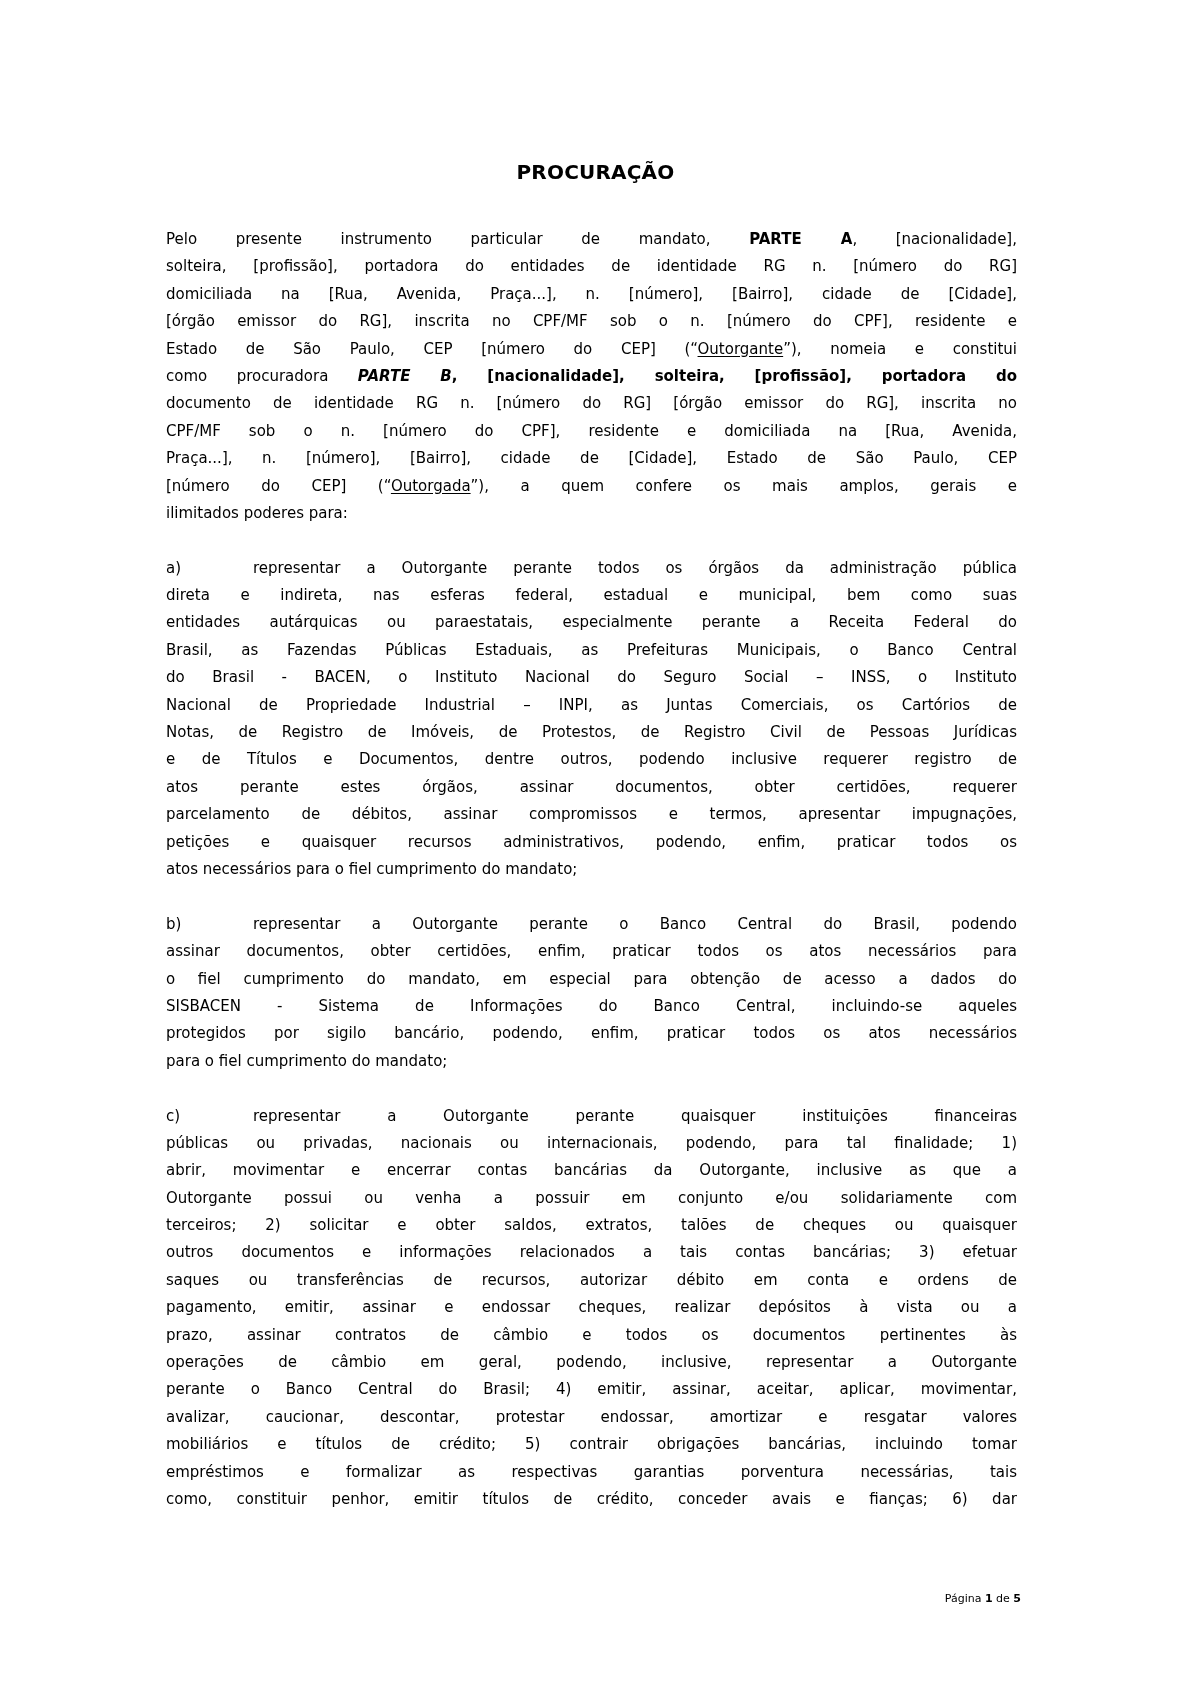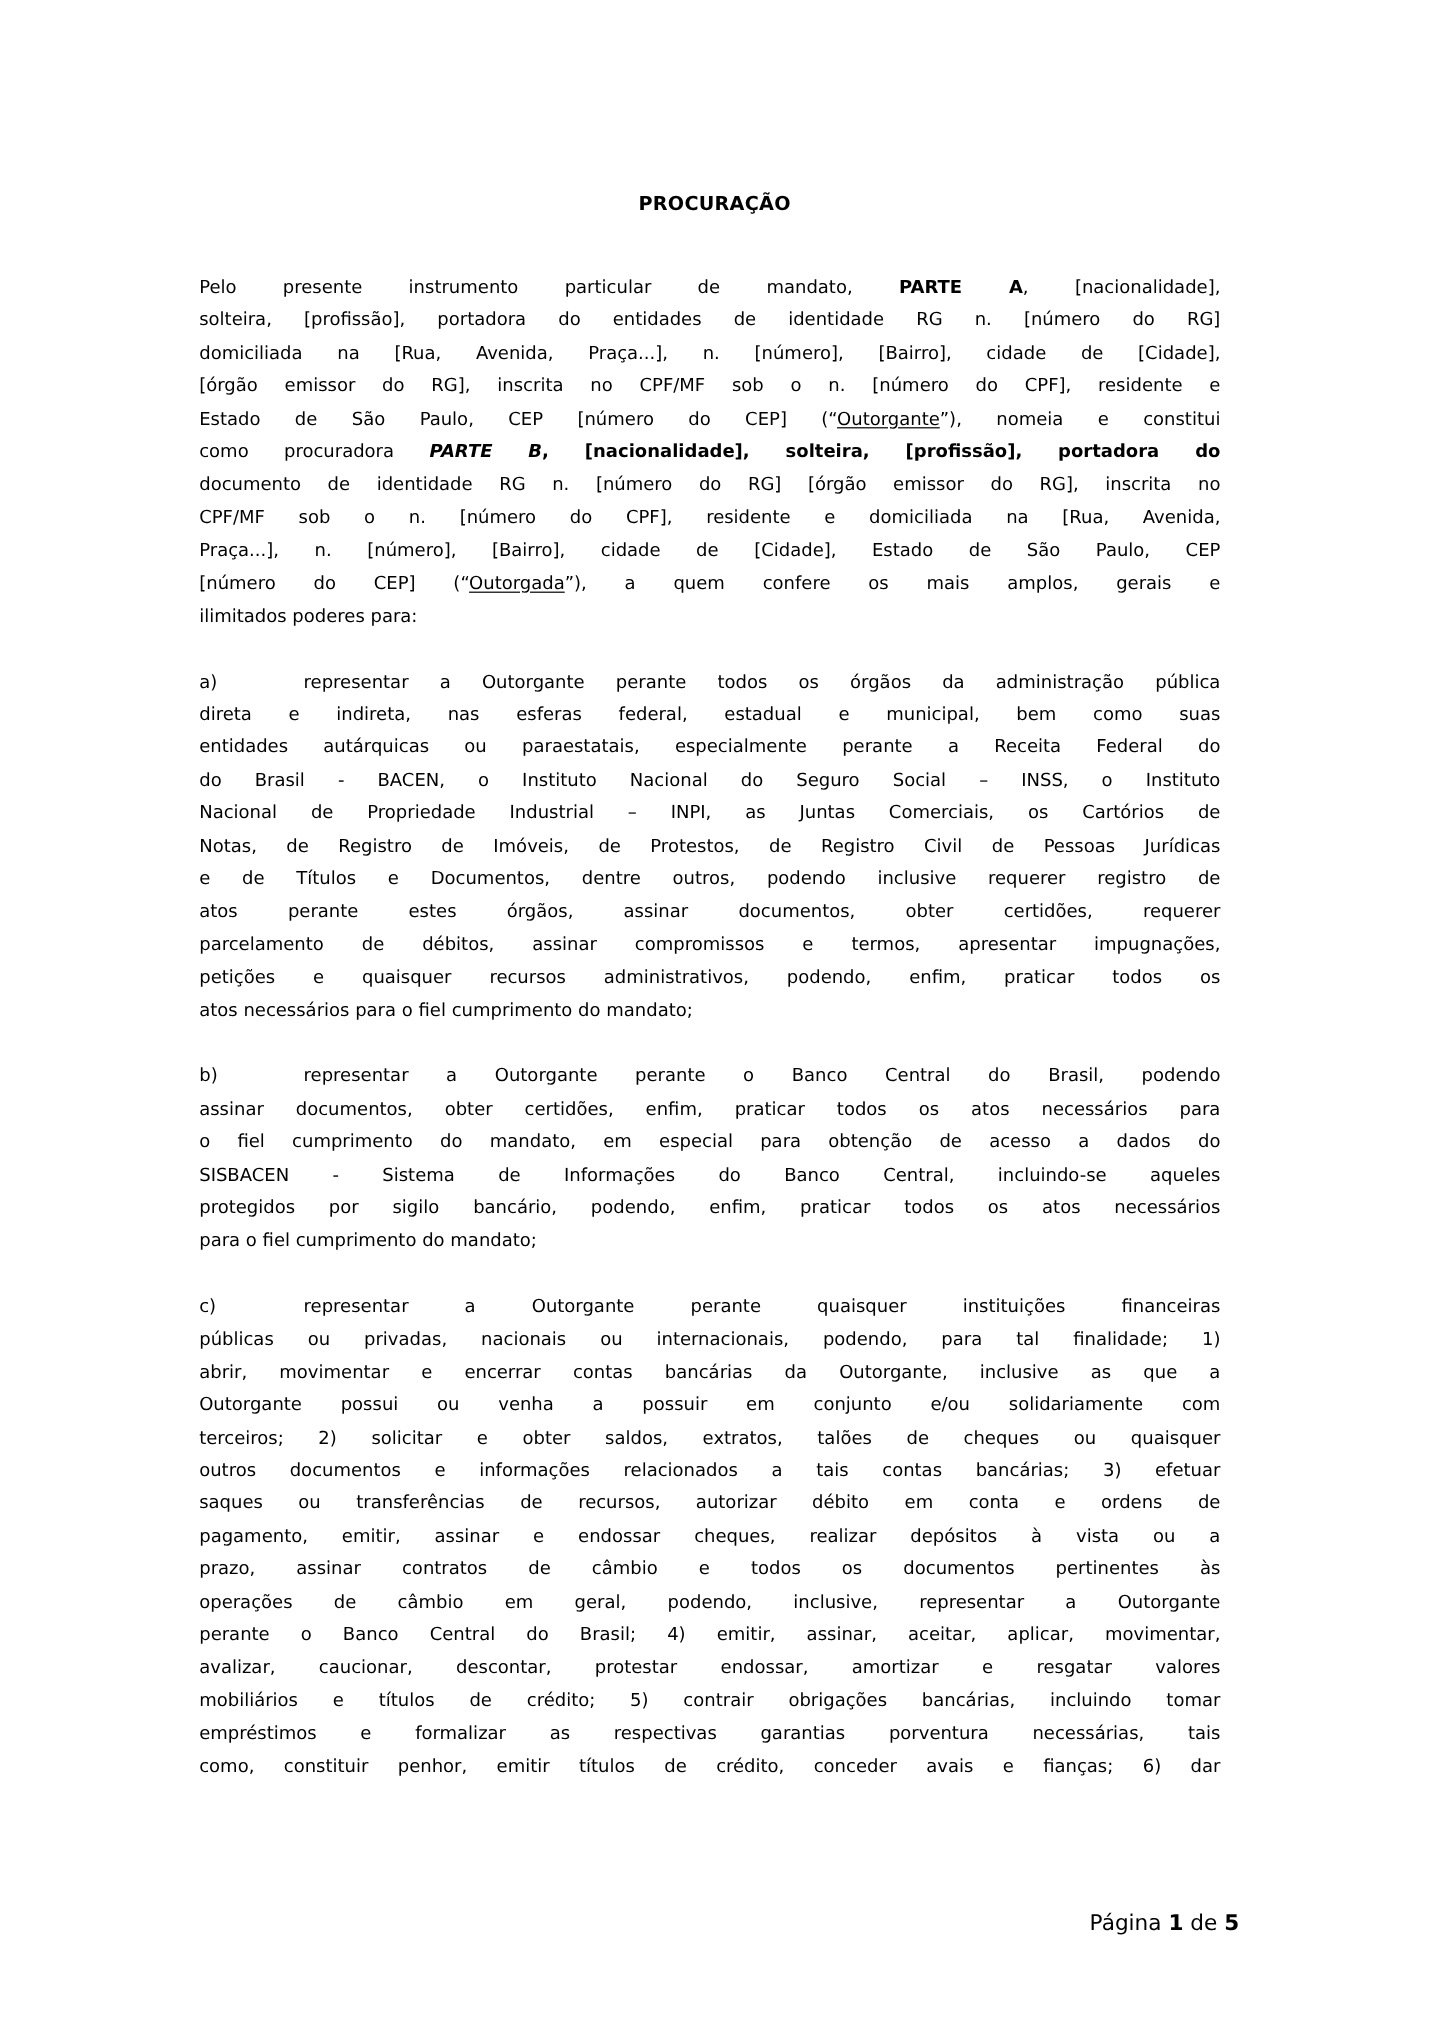--- a/index.html
+++ b/index.html
@@ -1,26 +1,26 @@
 <!DOCTYPE html>
 <html><head>
 <meta charset="utf-8">
 <style>
   html, body { margin: 0; padding: 0; background: #ffffff; }
   body { width: 1191px; height: 1684px; position: relative; overflow: hidden; color: #000; font-family: "DejaVu Sans", sans-serif; }
   .page { position: absolute; left: 0; top: 0; width: 1191px; height: 1684px; background: #fff; }
-  .title { position: absolute; top: 160px; left: 0; width: 1191px; text-align: center; font-weight: bold; font-size: 16px; letter-spacing: 0.2px; }
+  .title { position: absolute; top: 160px; left: 0; width: 1191px; text-align: center; font-weight: bold; font-size: 20px; letter-spacing: 0.2px; }
   .body { position: absolute; left: 166px; top: 226px; width: 851px; font-size: 15px; line-height: 27.4px; }
   .line { display: block; white-space: nowrap; text-align: justify; text-align-last: justify; height: 27.4px; overflow: visible; }
   .line.last { text-align-last: left; }
   .blank { height: 27.4px; }
   .u { text-decoration: underline; text-underline-offset: 2px; }
   .b { font-weight: bold; }
   .item-label { display: inline-block; width: 87px; text-align: left; }
-  .footer { position: absolute; top: 1592px; left: 908px; width: 113px; text-align: right; font-size: 18px; white-space: nowrap; }
+  .footer { position: absolute; top: 1592px; left: 908px; width: 113px; text-align: right; font-size: 11px; white-space: nowrap; }
   .footer .b { font-weight: bold; }
 </style>
 </head>
 <body>
 
 <div class="page">
   <div class="title">PROCURAÇÃO</div>
 
   <div class="body">
     <div id="intro">
@@ -34,20 +34,21 @@
         <span class="line"><span>CPF/MF sob o n. [número do CPF], residente e domiciliada na [Rua, Avenida,</span></span>
         <span class="line"><span>Praça...], n. [número], [Bairro], cidade de [Cidade], Estado de São Paulo, CEP</span></span>
         <span class="line"><span style="word-spacing: 0.00142045px;">[número do CEP] (“</span><span class="u" style="word-spacing: 0.00142045px;">Outorgada</span><span style="word-spacing: 0.00142045px;">”), a quem confere os mais amplos, gerais e</span></span>
         <span class="line last"><span>ilimitados poderes para:</span></span>
       </div>
     <div class="blank"></div>
     <div id="item-0">
         <span class="line"><span class="item-label">a)</span><span>representar a Outorgante perante todos os órgãos da administração pública</span></span>
         <span class="line"><span>direta e indireta, nas esferas federal, estadual e municipal, bem como suas</span></span>
         <span class="line"><span>entidades autárquicas ou paraestatais, especialmente perante a Receita Federal do</span></span>
+        <span class="line"><span>Brasil, as Fazendas Públicas Estaduais, as Prefeituras Municipais, o Banco Central</span></span>
         <span class="line"><span>do Brasil - BACEN, o Instituto Nacional do Seguro Social – INSS, o Instituto</span></span>
         <span class="line"><span>Nacional de Propriedade Industrial – INPI, as Juntas Comerciais, os Cartórios de</span></span>
         <span class="line"><span>Notas, de Registro de Imóveis, de Protestos, de Registro Civil de Pessoas Jurídicas</span></span>
         <span class="line"><span>e de Títulos e Documentos, dentre outros, podendo inclusive requerer registro de</span></span>
         <span class="line"><span>atos perante estes órgãos, assinar documentos, obter certidões, requerer</span></span>
         <span class="line"><span>parcelamento de débitos, assinar compromissos e termos, apresentar impugnações,</span></span>
         <span class="line"><span>petições e quaisquer recursos administrativos, podendo, enfim, praticar todos os</span></span>
         <span class="line last"><span>atos necessários para o fiel cumprimento do mandato;</span></span>
       </div>
     <div class="blank"></div>

